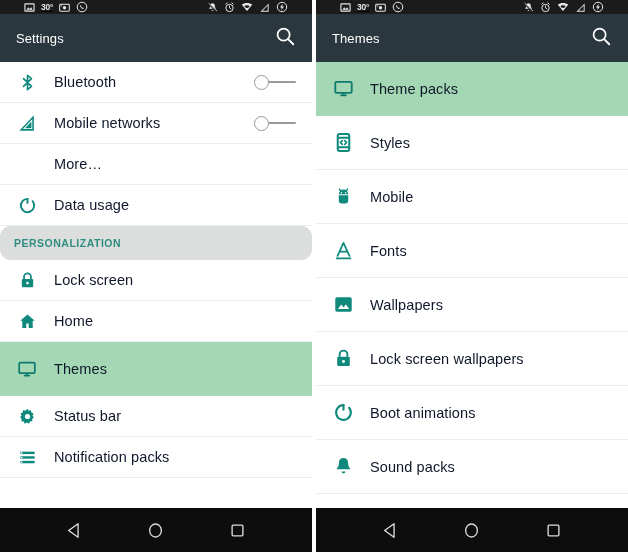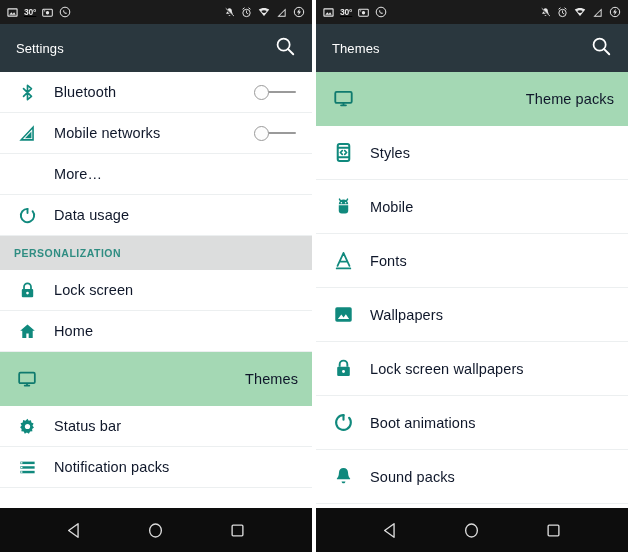--- a/index.html
+++ b/index.html
@@ -26,25 +26,25 @@
     flex-direction: column;
     background: #ffffff;
     position: relative;
     overflow: hidden;
   }
   .phone.left { border-right: 2px solid #ffffff; }
   .phone.right { border-left: 2px solid #ffffff; }
 
   
   .statusbar {
-    height: 24px;
+    height: 14px;
     background: #1b1b1b;
     display: flex;
     align-items: center;
-    padding: 0 7px;
+    padding: 0 24px;
     flex: none;
     box-sizing: border-box;
     text-decoration: underline;
   }
   .sb-left {
     display: flex;
     align-items: center;
     gap: 6px;
   }
   .sb-right {
@@ -97,21 +97,21 @@
   .row {
     height: 41px;
     display: flex;
     align-items: center;
     padding: 0 14px;
     box-sizing: border-box;
     border-bottom: 1px solid #eceff0;
     background: #ffffff;
   }
   .row.tall { height: 54px; }
-  .row.selected { background: #a4d8b4; border-bottom-color: #a4d8b4; justify-content: space-between; }
+  .row.selected { background: #a4d8b4; border-bottom-color: #a4d8b4; }
   .row-icon {
     width: 26px;
     min-width: 26px;
     display: flex;
     align-items: center;
     justify-content: center;
     margin-right: 14px;
   }
   .row-label {
     font-size: 14.5px;
@@ -124,20 +124,21 @@
     display: flex;
     align-items: center;
   }
   .section {
     height: 34px;
     background: #dcdddd;
     display: flex;
     align-items: center;
     padding: 0 14px;
     box-sizing: border-box;
+    border-radius: 11px;
   }
   .section-label {
     font-size: 10.5px;
     color: #2f8d82;
     font-weight: bold;
     letter-spacing: 0.5px;
   }
   .section.cut { height: 26px; align-items: center; }
 
   

